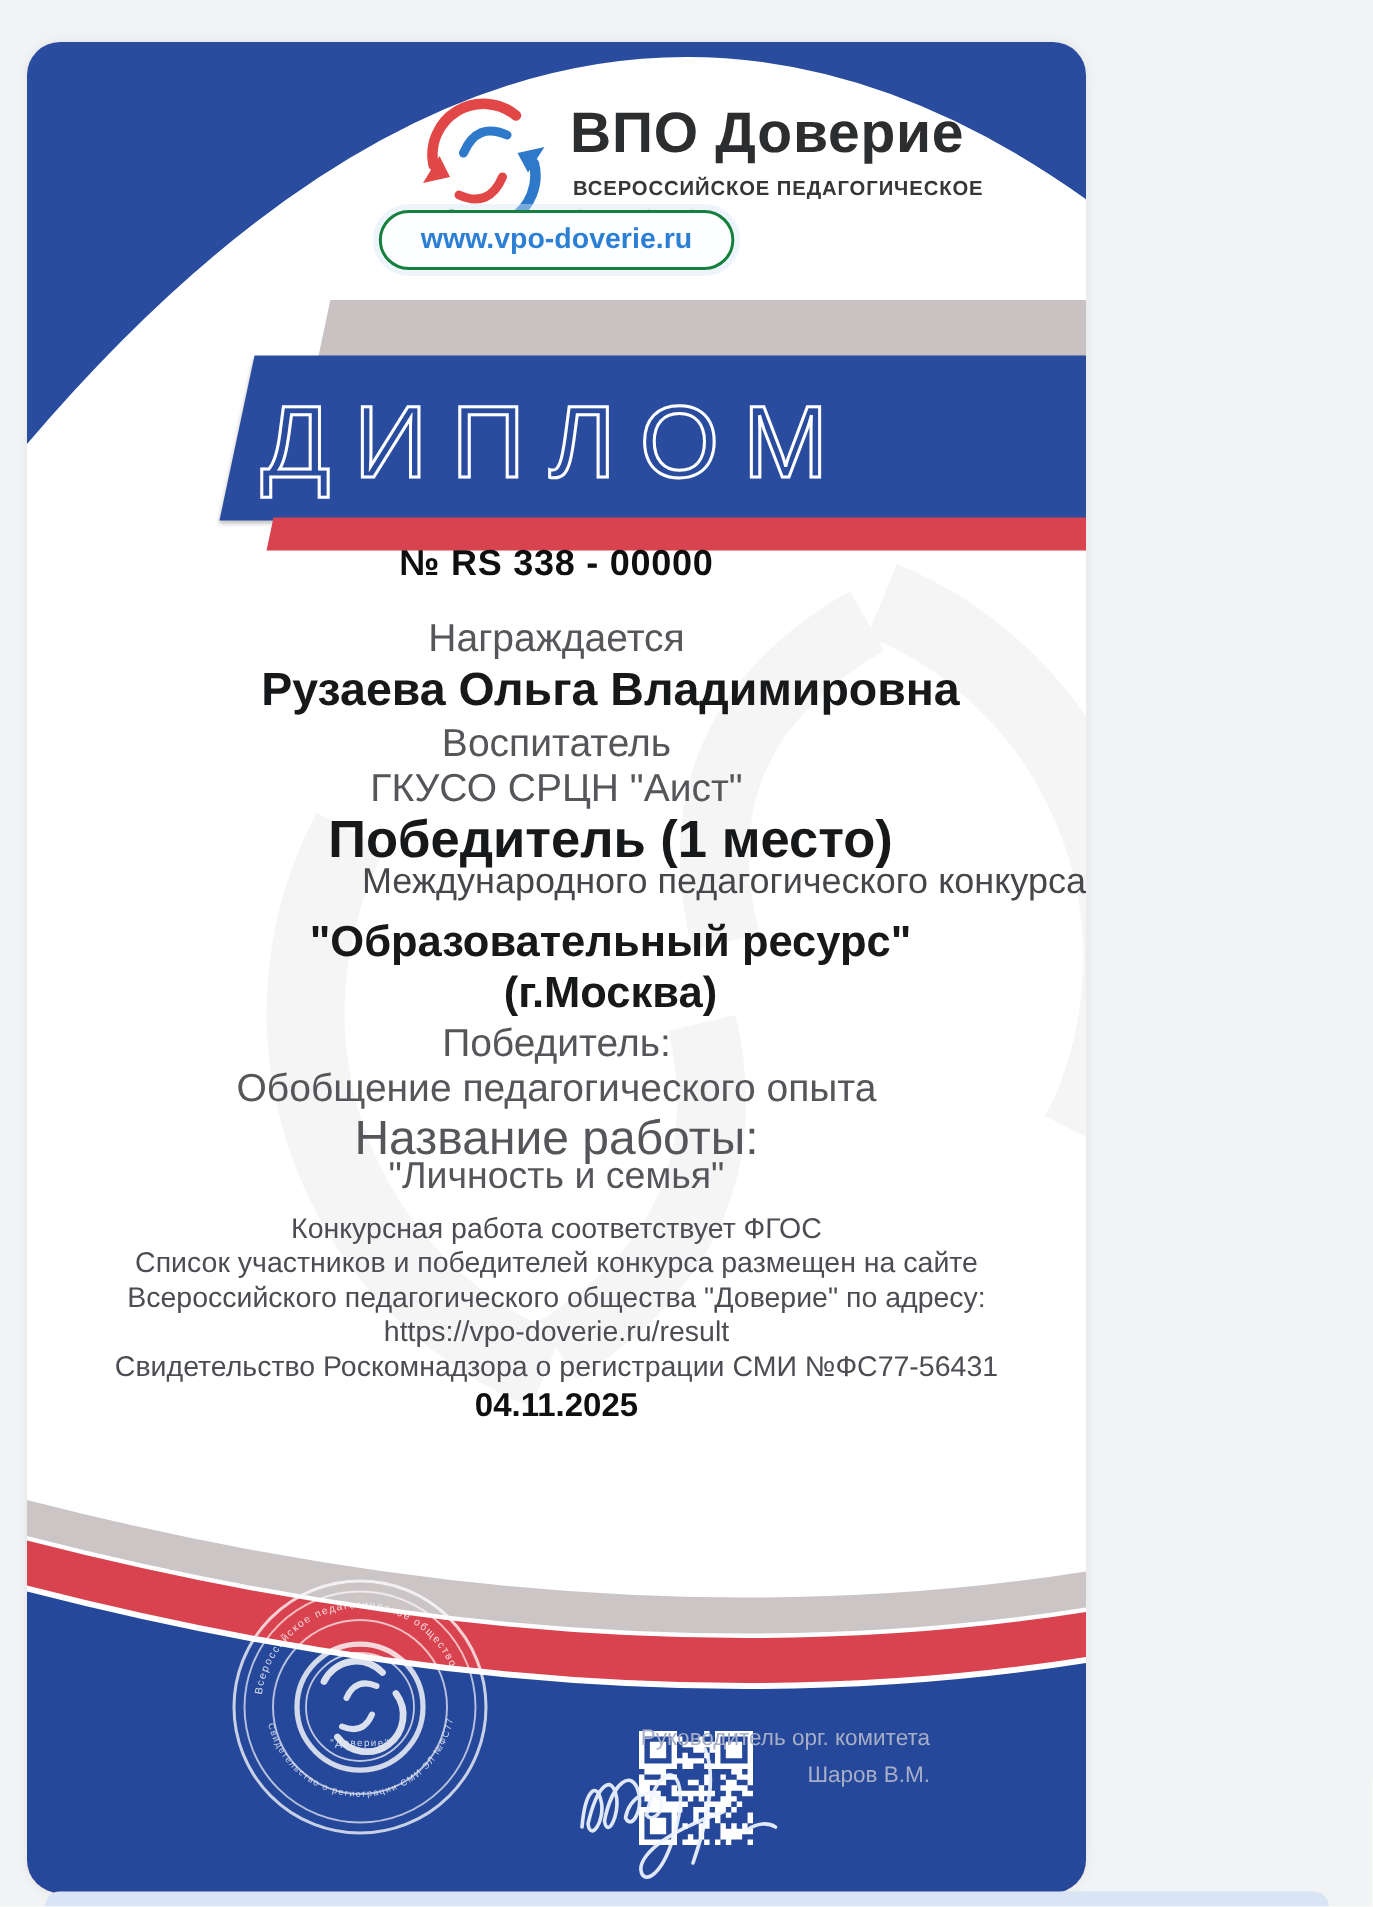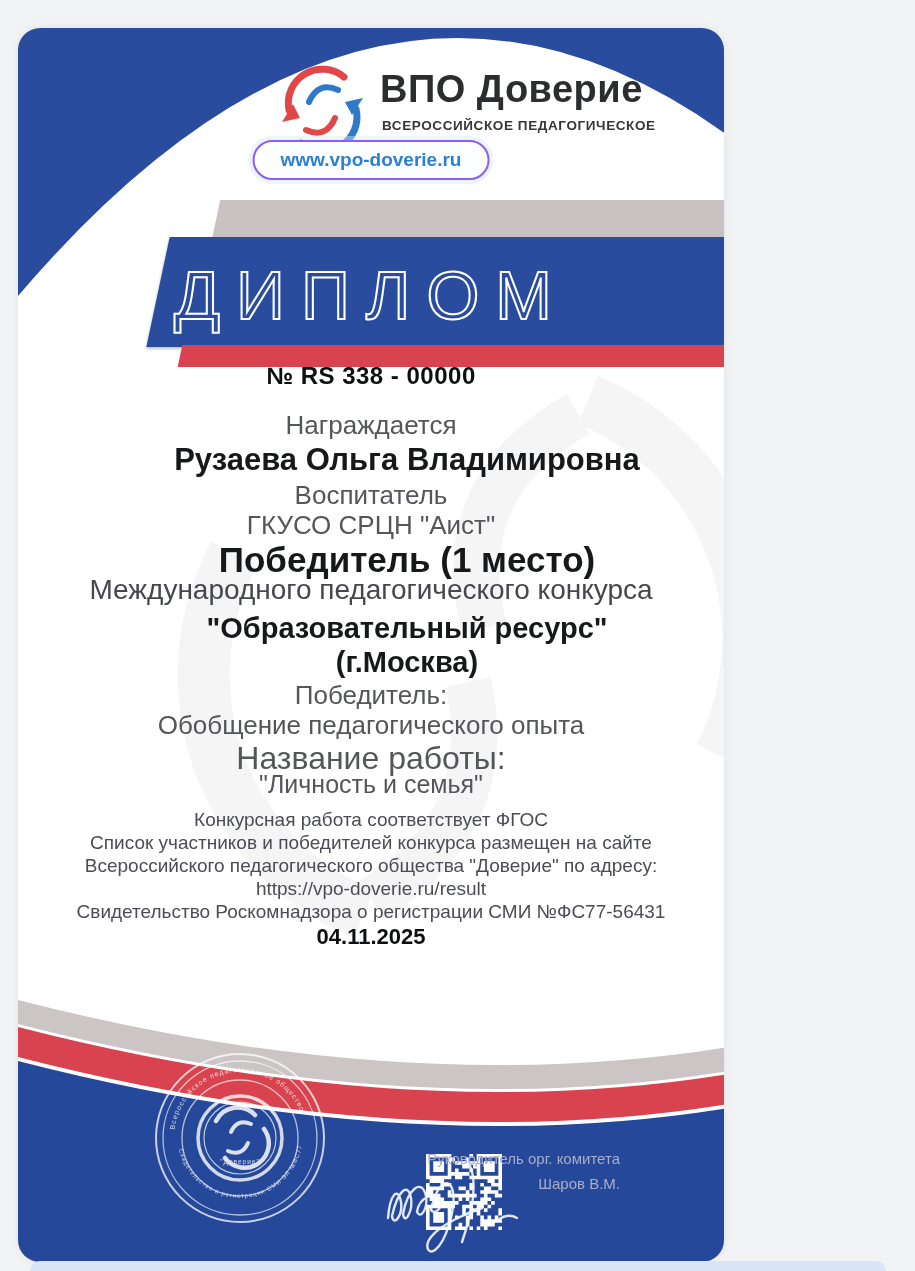--- a/index.html
+++ b/index.html
@@ -16,21 +16,21 @@
   .abs{position:absolute;}
   .ctr{left:0;width:100%;text-align:center;}
   
   .header-arc{left:0;top:0;width:879px;height:310px;}
   .brand{left:258px;top:30px;width:420px;height:130px;}
   .brand-swirl{position:absolute;left:0;top:6px;width:92px;height:92px;}
   .brand-title{position:absolute;left:104px;top:10px;font-size:38px;font-weight:bold;color:#2c2d2f;letter-spacing:.5px;white-space:nowrap;}
   .brand-sub{position:absolute;left:106px;top:58px;font-size:13.5px;font-weight:bold;color:#353638;letter-spacing:.6px;line-height:19px;white-space:nowrap;}
   .site-pill{
     left:50%;transform:translateX(-50%);top:112px;
-    padding:7px 26px;border:2px solid #8b5cf6;border-radius:22px;background:#fdfeff;
+    padding:7px 26px;border:2px solid #15803d;border-radius:22px;background:#fdfeff;
     box-shadow:0 0 0 4px rgba(214,230,246,.45);
     font-size:19px;font-weight:bold;color:#2b7fd4;white-space:nowrap;
   }
   
   .par{position:absolute;transform:skewX(-12deg);}
   .par-gray{left:198px;top:172px;width:540px;height:40px;background:#c8c2c3;}
   .par-blue{left:140px;top:209px;width:616px;height:110px;background:#2a4c9e;box-shadow:0 2px 3px rgba(0,0,0,.25);}
   .par-red{left:162px;top:317px;width:592px;height:22px;background:#d8434f;}
   .diploma-title{
     top:228px;font-size:68px;letter-spacing:16px;font-weight:400;
@@ -39,21 +39,21 @@
   .diploma-number{top:334px;font-size:24px;font-weight:bold;color:#0e0f11;letter-spacing:.5px;}
   
   .t-gray{color:#55565a;}
   .t-dgray{color:#45474b;}
   .t-black{color:#17181a;font-weight:bold;padding-left:36px;}
   .l-awarded{top:382px;font-size:26px;}
   .l-name{top:414px;font-size:31px;}
   .l-pos{top:452px;font-size:26px;}
   .l-org{top:482px;font-size:26px;}
   .l-result{top:512px;font-size:35px;}
-  .l-contest{top:546px;font-size:28px;}
+  .l-contest{top:546px;font-size:24px;text-align:right;}
   .l-cname{top:584px;font-size:29px;}
   .l-city{top:618px;font-size:29px;}
   .l-nomlab{top:652px;font-size:26px;}
   .l-nom{top:682px;font-size:26px;}
   .l-worklab{top:712px;font-size:32px;}
   .l-work{top:742px;font-size:25px;}
   .legal{top:780px;font-size:19px;line-height:23px;color:#4b4d52;}
   .l-date{top:896px;font-size:22px;font-weight:bold;color:#0e0f11;}
   
   .footer-arc{left:0;bottom:0;width:879px;height:272px;}

